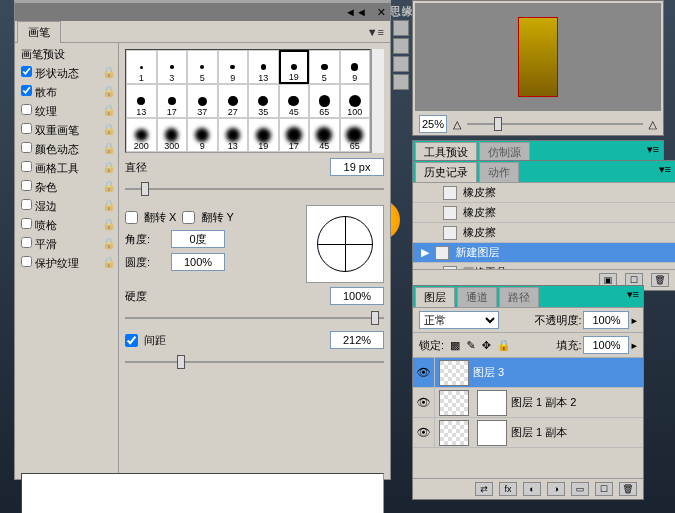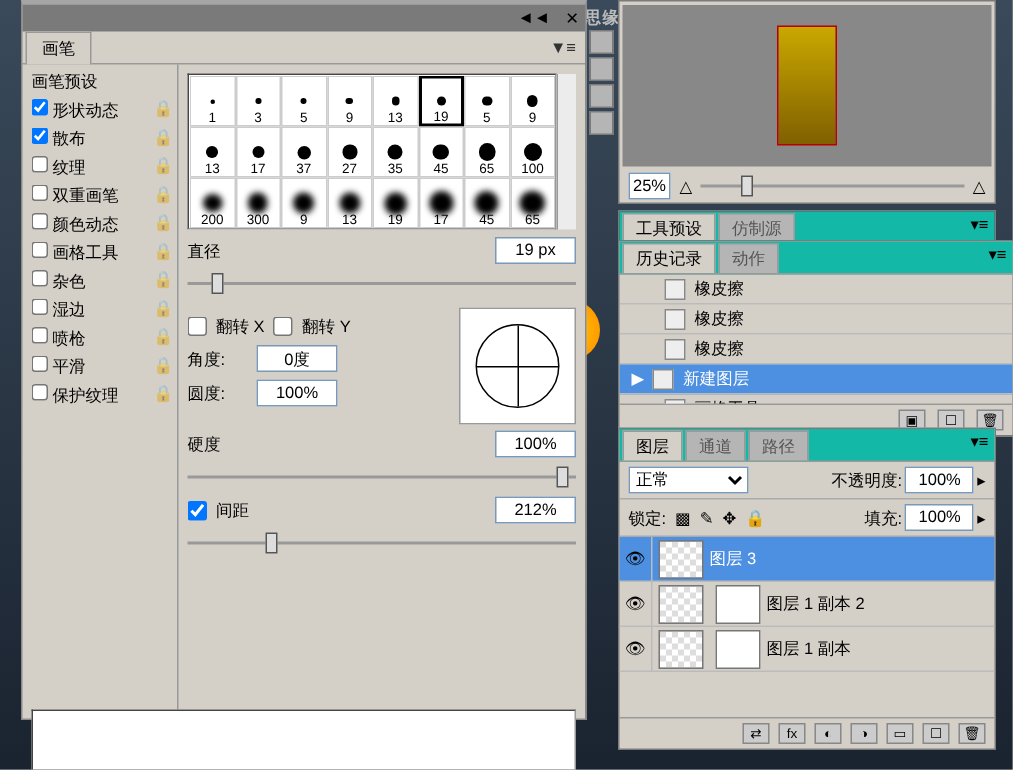--- a/index.html
+++ b/index.html
@@ -386,21 +386,21 @@
         <span>画格工具</span>
       </div>
     </div>
   <div class="p-footer">
     <div class="btn">▣</div>
     <div class="btn">☐</div>
     <div class="btn">🗑</div>
   </div>
 </div>
 
-<div class="panel" style="position:absolute;top:285px;left:412px;width:252px">
+<div class="panel" style="position:absolute;top:285px;left:412px;width:232px">
   <div class="p-tabs">
     <div class="tab">图层</div>
     <div class="tab inactive">通道</div>
     <div class="tab inactive">路径</div>
     <div class="menu">▾≡</div>
   </div>
   <div class="layer-opts">
     <select><option>正常</option></select>
     <div class="r">
       <span>不透明度:</span>

